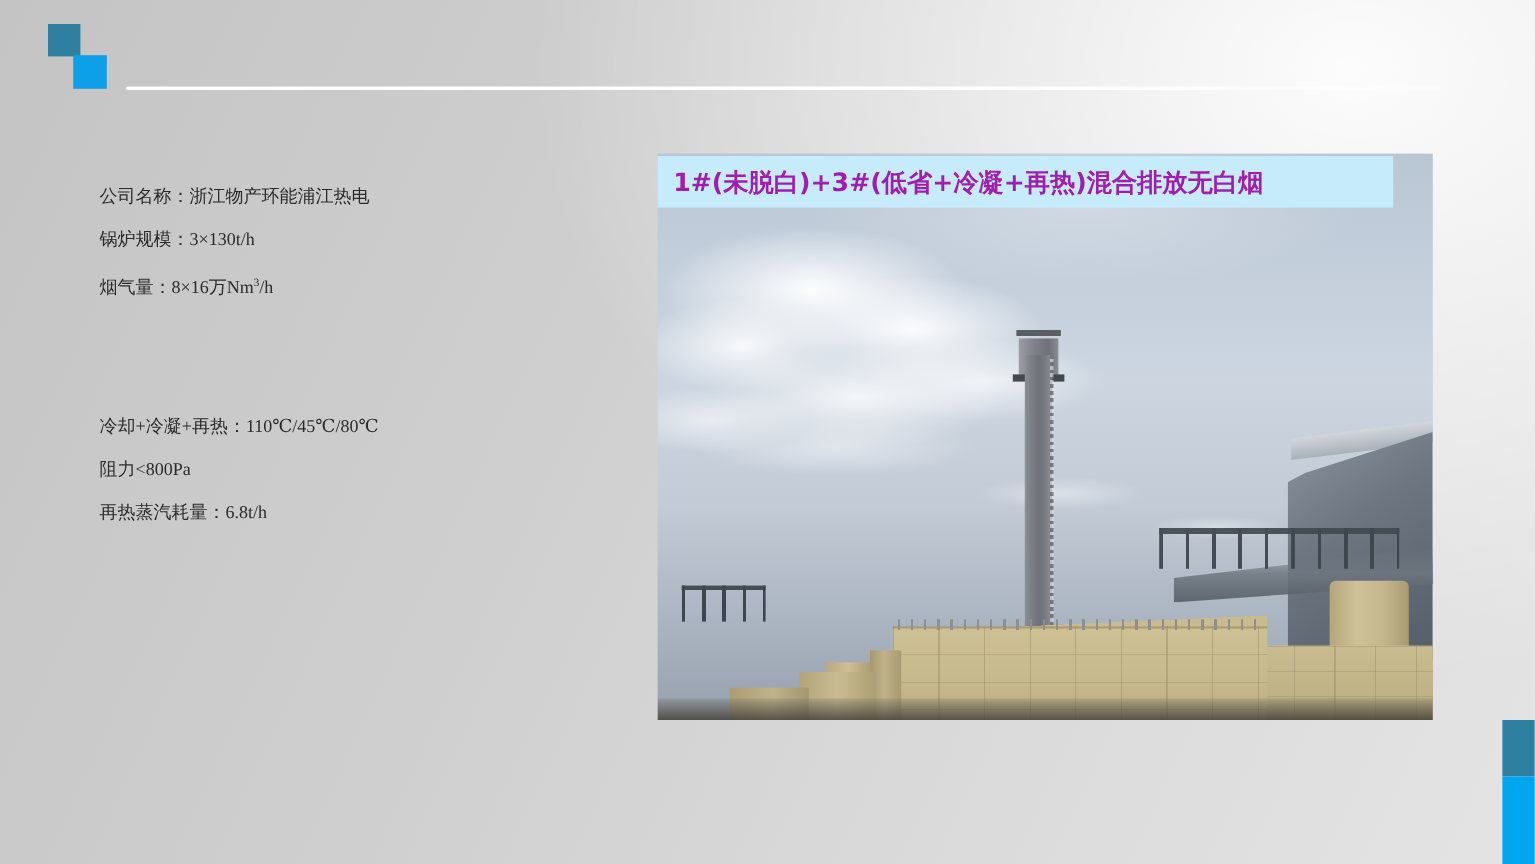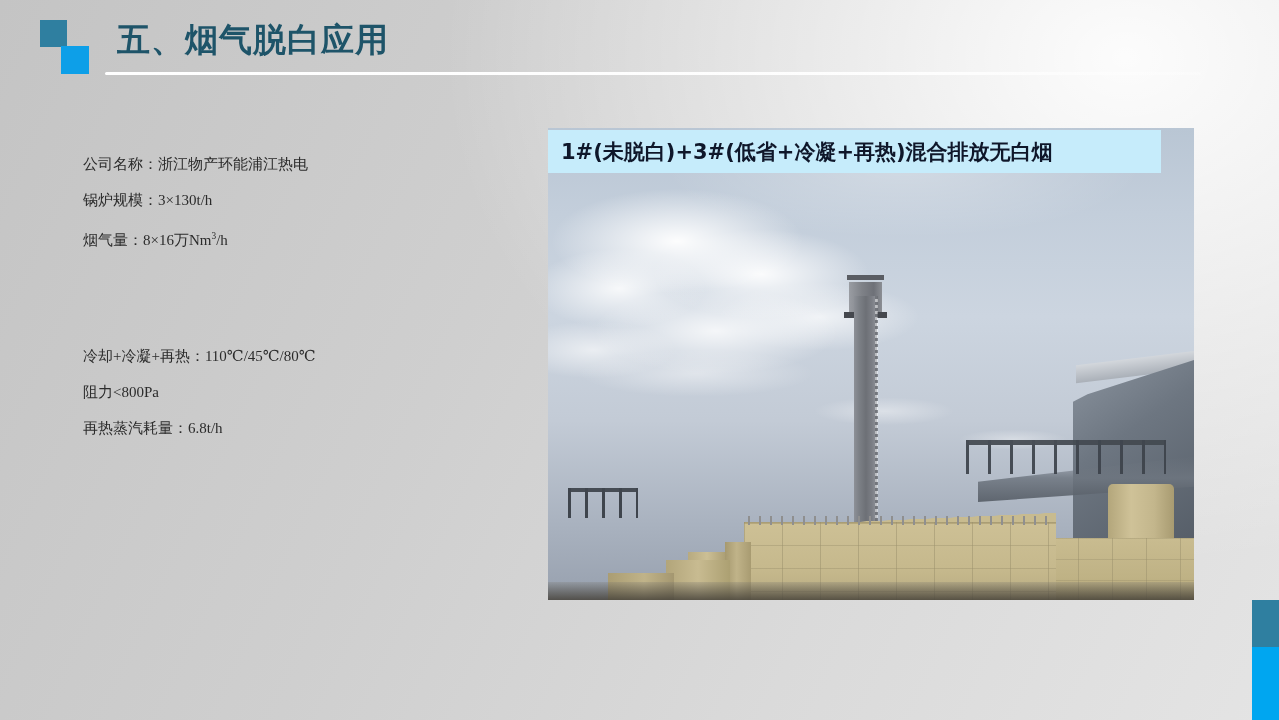--- a/index.html
+++ b/index.html
@@ -164,36 +164,35 @@
     background:linear-gradient(to bottom, rgba(120,118,112,0.25), rgba(70,66,58,0.85));
   }
   .photo-inner { position:absolute; left:0; top:0; width:646px; height:472px; }
   .ph-layer { position:absolute; left:0; top:0; width:646px; height:472px; }
 
   .caption {
     position:absolute; left:548px; top:130px; width:613px; height:43px;
     background:#c6ecfb;
     display:flex; align-items:center; padding-left:13px;
     font-family:"DejaVu Sans","Liberation Sans",sans-serif;
-    font-size:21px; font-weight:bold; color:#0f172a; white-space:nowrap;
+    font-size:21px; font-weight:bold; color:#a21caf; white-space:nowrap;
     letter-spacing:0px;
   }
 
   
   .accent { position:absolute; right:0; bottom:0; width:27px; height:120px; }
   .accent-top { position:absolute; left:0; top:0; width:27px; height:47px; background:#2f7fa0; }
   .accent-bot { position:absolute; left:0; top:47px; width:27px; height:73px; background:#00a6f0; }
 </style>
 </head>
 <body>
 
 <div class="header">
   <div class="sq sq-a"></div>
   <div class="sq sq-b"></div>
-  <div class="slide-title">五、烟气脱白应用</div>
   <div class="divider"></div>
 </div>
 
 <div class="textcol">
   <div class="tline">公司名称：浙江物产环能浦江热电</div>
   <div class="tline">锅炉规模：3×130t/h</div>
   <div class="tline"><span>烟气量：8×16万Nm</span><sup>3</sup><span>/h</span></div>
 
   <div class="blk2">
     <div class="tline">冷却+冷凝+再热：110℃/45℃/80℃</div>

